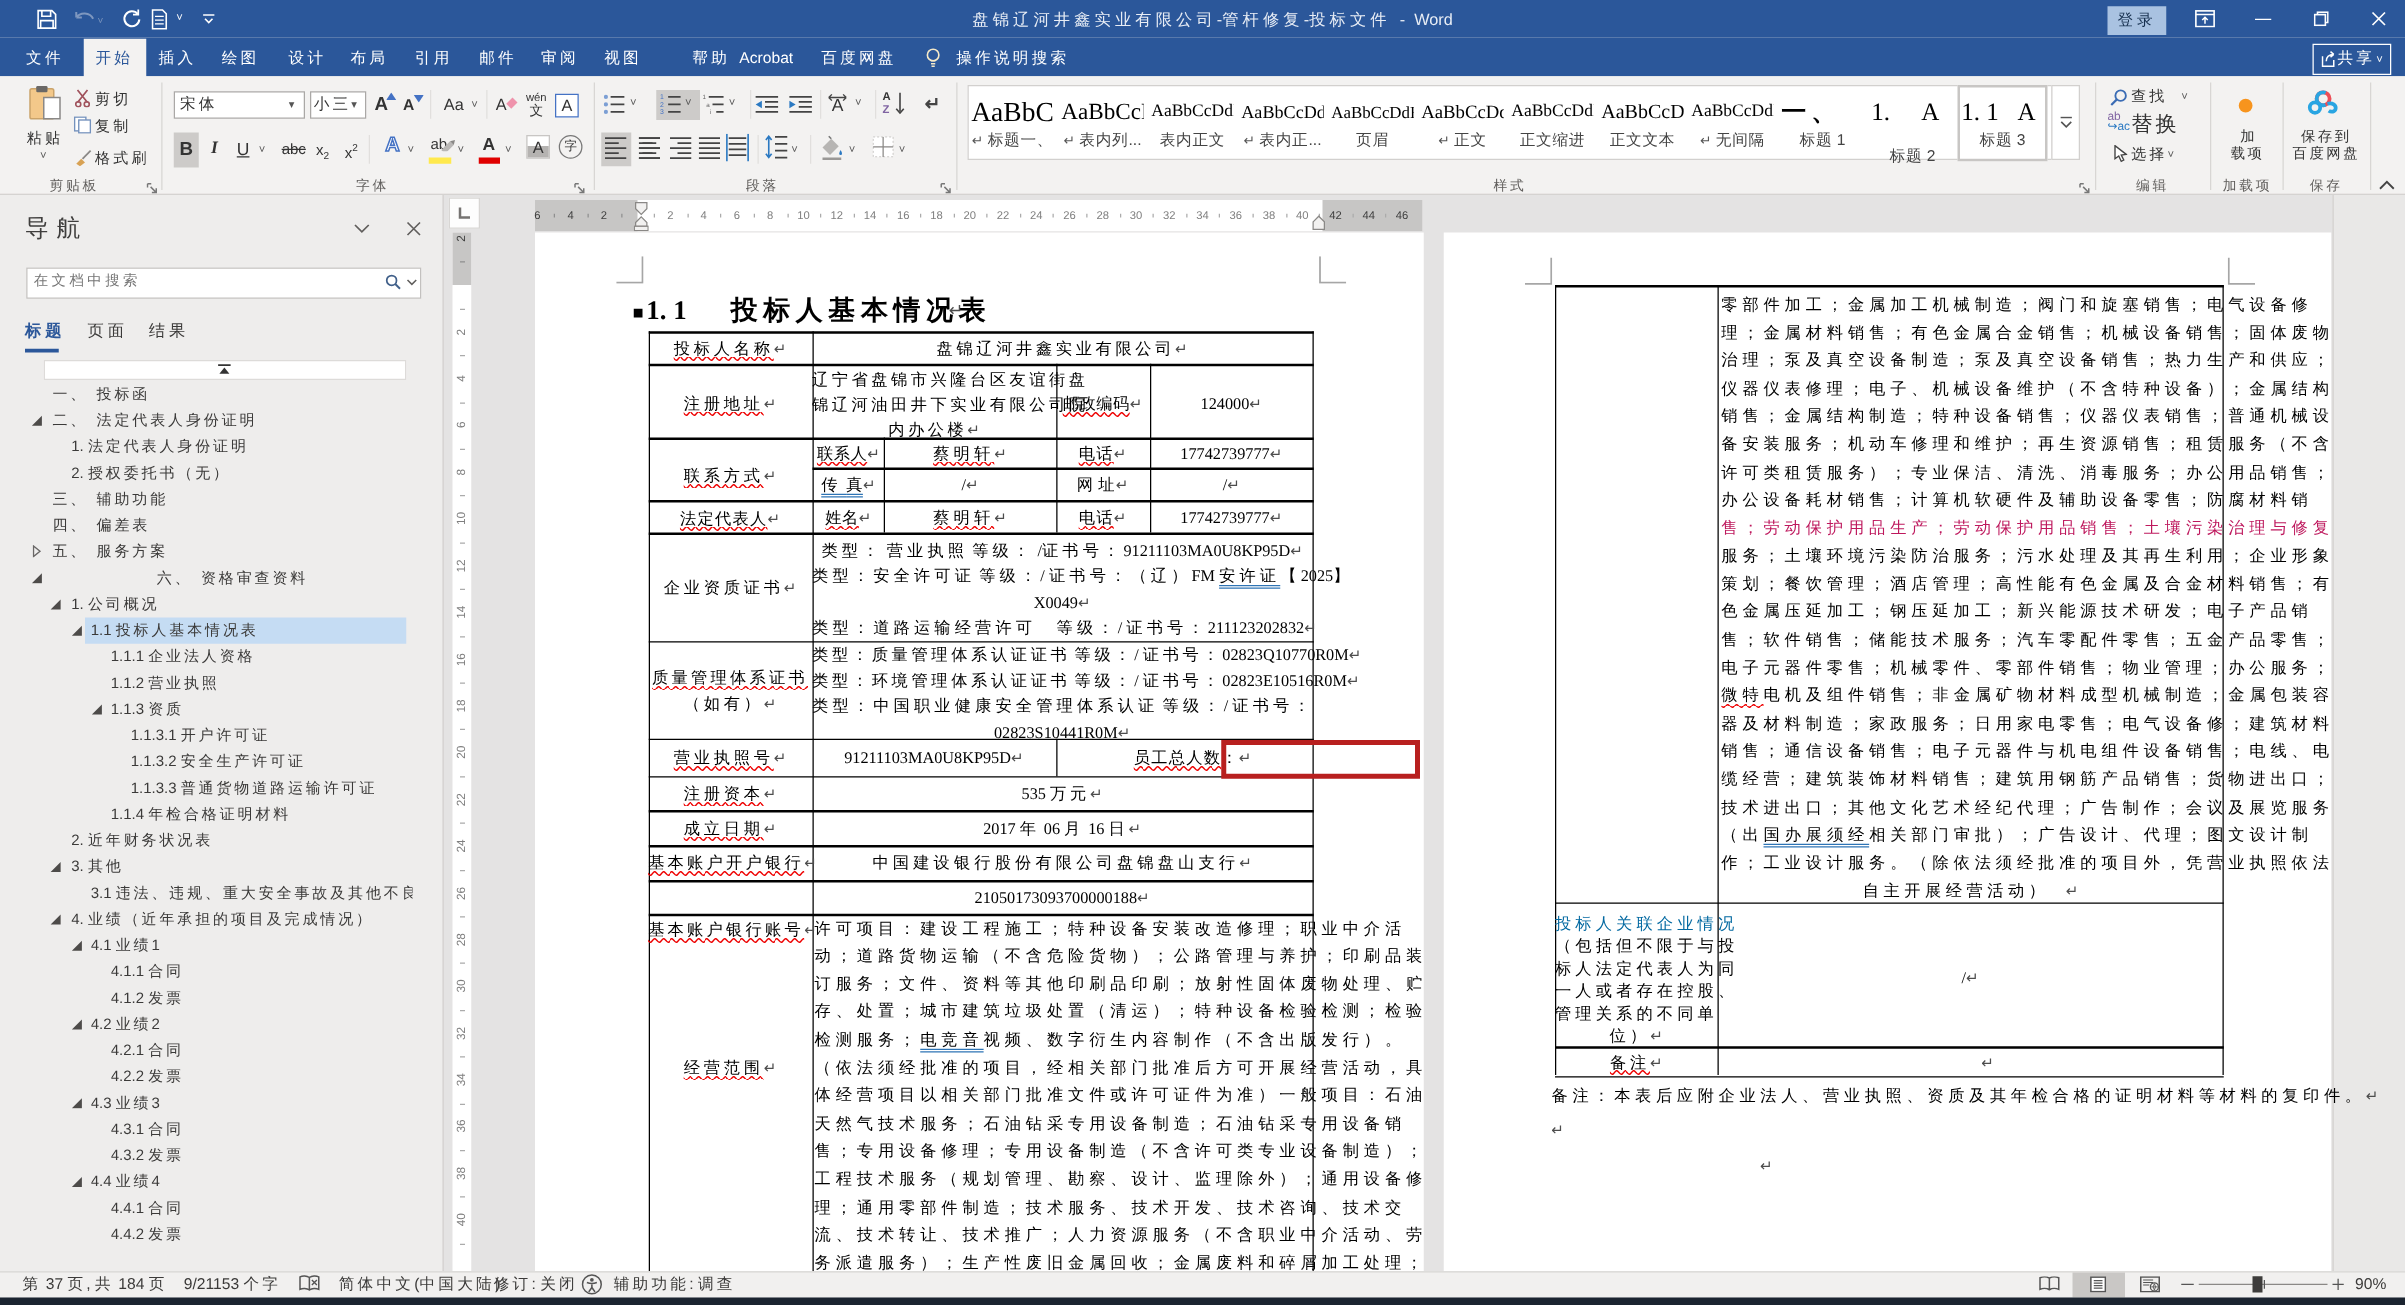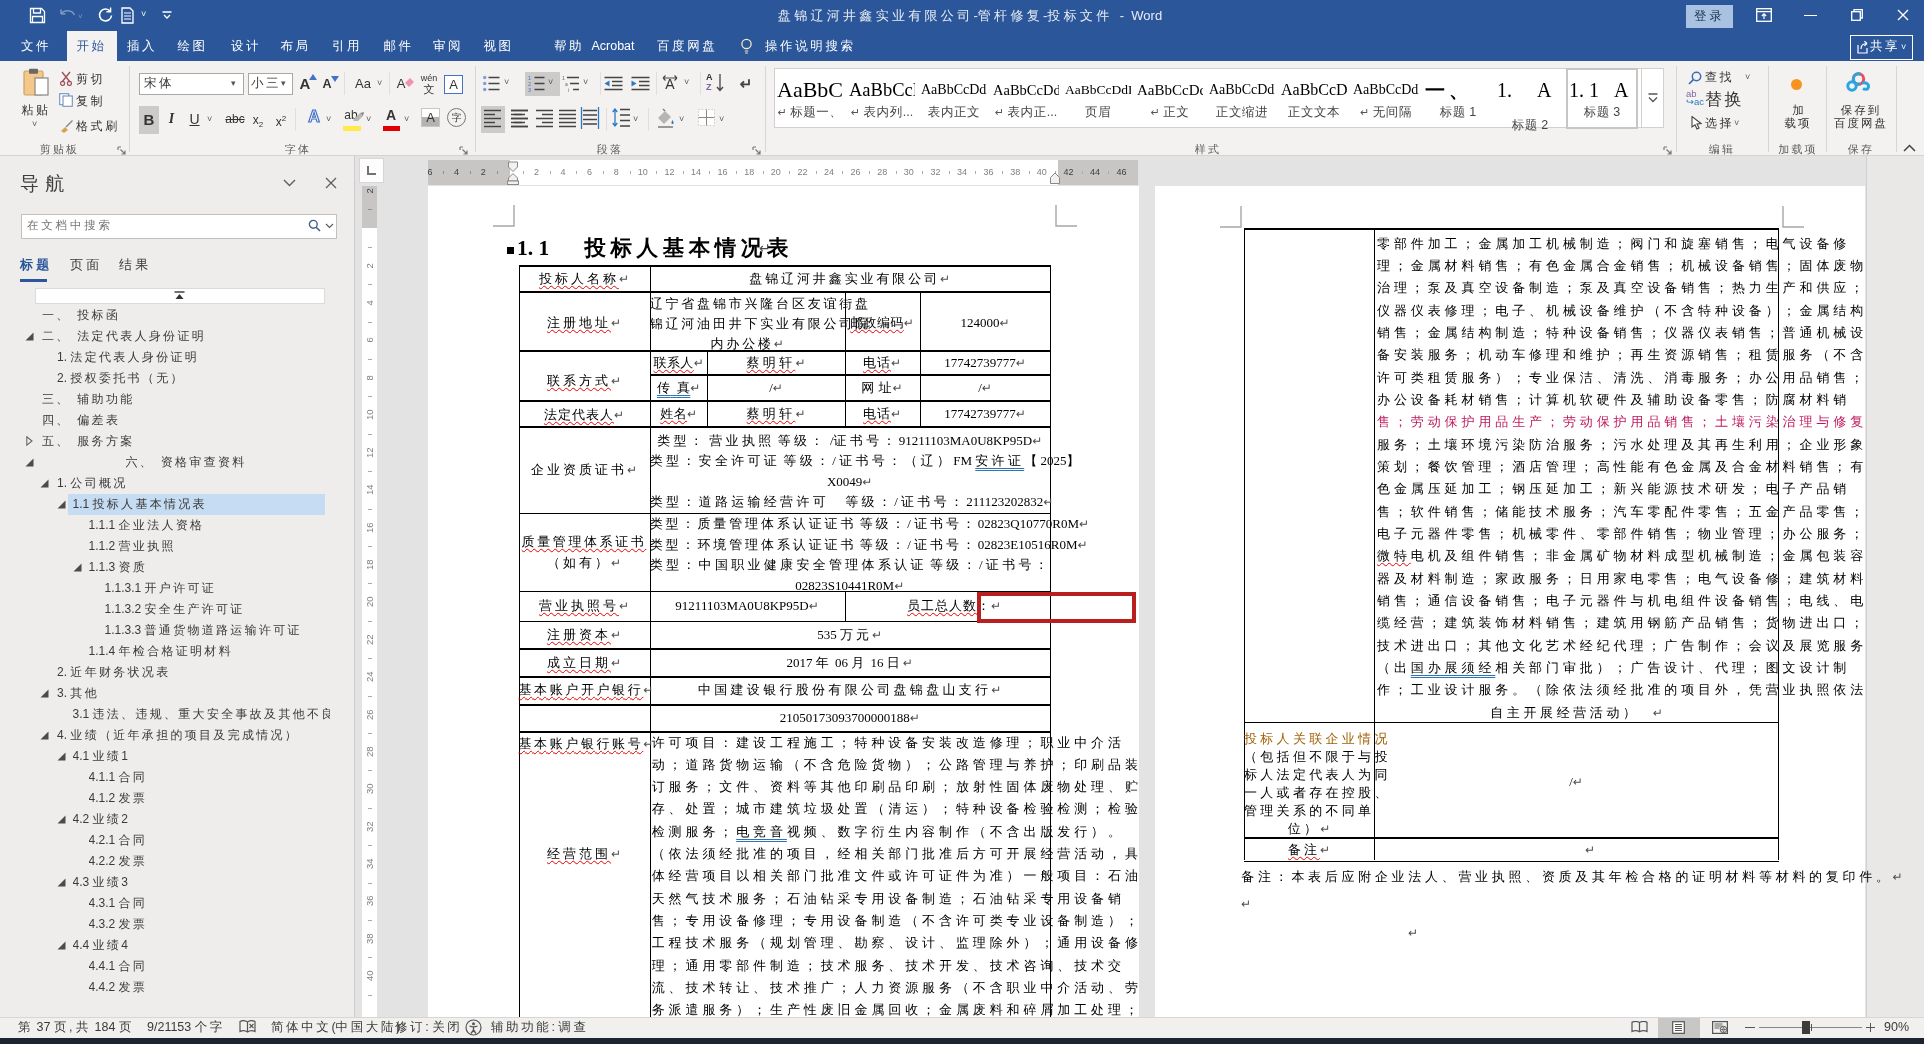--- a/index.html
+++ b/index.html
@@ -686,21 +686,21 @@
 <div class="a" style="left:1377px;top:500.6px;width:399px;height:21px;line-height:21px;font-size:13px;text-align:center;color:#000;font-family:'Liberation Serif',serif;white-space:nowrap;"><i style="letter-spacing:3.9px;font-family:'Liberation Sans',sans-serif">售；软件销售；储能技术服务；汽车零配件零售；五金产品零售；</i></div>
 <div class="a" style="left:1377px;top:522.9px;width:399px;height:21px;line-height:21px;font-size:13px;text-align:center;color:#000;font-family:'Liberation Serif',serif;white-space:nowrap;"><i style="letter-spacing:3.9px;font-family:'Liberation Sans',sans-serif">电子元器件零售；机械零件、零部件销售；物业管理；办公服务；</i></div>
 <div class="a" style="left:1377px;top:545.3px;width:399px;height:21px;line-height:21px;font-size:13px;text-align:center;color:#000;font-family:'Liberation Serif',serif;white-space:nowrap;"><span class="sq"><i style="letter-spacing:3.9px;font-family:'Liberation Sans',sans-serif">微特</i></span><i style="letter-spacing:3.9px;font-family:'Liberation Sans',sans-serif">电机及组件销售；非金属矿物材料成型机械制造；金属包装容</i></div>
 <div class="a" style="left:1377px;top:567.6px;width:399px;height:21px;line-height:21px;font-size:13px;text-align:center;color:#000;font-family:'Liberation Serif',serif;white-space:nowrap;"><i style="letter-spacing:3.9px;font-family:'Liberation Sans',sans-serif">器及材料制造；家政服务；日用家电零售；电气设备修；建筑材料</i></div>
 <div class="a" style="left:1377px;top:589.9px;width:399px;height:21px;line-height:21px;font-size:13px;text-align:center;color:#000;font-family:'Liberation Serif',serif;white-space:nowrap;"><i style="letter-spacing:3.9px;font-family:'Liberation Sans',sans-serif">销售；通信设备销售；电子元器件与机电组件设备销售；电线、电</i></div>
 <div class="a" style="left:1377px;top:612.3px;width:399px;height:21px;line-height:21px;font-size:13px;text-align:center;color:#000;font-family:'Liberation Serif',serif;white-space:nowrap;"><i style="letter-spacing:3.9px;font-family:'Liberation Sans',sans-serif">缆经营；建筑装饰材料销售；建筑用钢筋产品销售；货物进出口；</i></div>
 <div class="a" style="left:1377px;top:634.6px;width:399px;height:21px;line-height:21px;font-size:13px;text-align:center;color:#000;font-family:'Liberation Serif',serif;white-space:nowrap;"><i style="letter-spacing:3.9px;font-family:'Liberation Sans',sans-serif">技术进出口；其他文化艺术经纪代理；广告制作；会议及展览服务</i></div>
 <div class="a" style="left:1377px;top:657.0px;width:399px;height:21px;line-height:21px;font-size:13px;text-align:center;color:#000;font-family:'Liberation Serif',serif;white-space:nowrap;"><i style="letter-spacing:3.9px;font-family:'Liberation Sans',sans-serif">（出</i><span class="bu"><i style="letter-spacing:3.9px;font-family:'Liberation Sans',sans-serif">国办展须经</i></span><i style="letter-spacing:3.9px;font-family:'Liberation Sans',sans-serif">相关部门审批）；广告设计、代理；图文设计制</i></div>
 <div class="a" style="left:1377px;top:679.3px;width:399px;height:21px;line-height:21px;font-size:13px;text-align:center;color:#000;font-family:'Liberation Serif',serif;white-space:nowrap;"><i style="letter-spacing:3.9px;font-family:'Liberation Sans',sans-serif">作；工业设计服务。（除依法须经批准的项目外，凭营业执照依法</i></div>
 <div class="a" style="left:1377px;top:701.8px;width:399px;height:21px;line-height:21px;font-size:13px;text-align:center;color:#000;font-family:'Liberation Serif',serif;white-space:nowrap;"><i style="letter-spacing:3.6px;font-family:'Liberation Sans',sans-serif">自主开展经营活动）</i>&nbsp;&nbsp;&nbsp;&nbsp;<span class="pm">↵</span></div>
-<div class="a" style="left:1244px;top:727.5px;width:130px;height:21px;line-height:21px;font-size:13px;text-align:center;color:#a16207;font-family:'Liberation Serif',serif;white-space:nowrap;"><i style="letter-spacing:3.3px;font-family:'Liberation Sans',sans-serif">投标人关联企业情况</i></div>
+<div class="a" style="left:1244px;top:727.5px;width:130px;height:21px;line-height:21px;font-size:13px;text-align:center;color:#0369a1;font-family:'Liberation Serif',serif;white-space:nowrap;"><i style="letter-spacing:3.3px;font-family:'Liberation Sans',sans-serif">投标人关联企业情况</i></div>
 <div class="a" style="left:1244px;top:745.5px;width:130px;height:21px;line-height:21px;font-size:13px;text-align:center;color:#000;font-family:'Liberation Serif',serif;white-space:nowrap;"><i style="letter-spacing:3.3px;font-family:'Liberation Sans',sans-serif">（包括但不限于与投</i></div>
 <div class="a" style="left:1244px;top:763.5px;width:130px;height:21px;line-height:21px;font-size:13px;text-align:center;color:#000;font-family:'Liberation Serif',serif;white-space:nowrap;"><i style="letter-spacing:3.3px;font-family:'Liberation Sans',sans-serif">标人法定代表人为同</i></div>
 <div class="a" style="left:1244px;top:781.5px;width:130px;height:21px;line-height:21px;font-size:13px;text-align:center;color:#000;font-family:'Liberation Serif',serif;white-space:nowrap;"><i style="letter-spacing:3.3px;font-family:'Liberation Sans',sans-serif">一人或者存在控股、</i></div>
 <div class="a" style="left:1244px;top:799.5px;width:130px;height:21px;line-height:21px;font-size:13px;text-align:center;color:#000;font-family:'Liberation Serif',serif;white-space:nowrap;"><i style="letter-spacing:3.3px;font-family:'Liberation Sans',sans-serif">管理关系的不同单</i></div>
 <div class="a" style="left:1244px;top:817.5px;width:130px;height:21px;line-height:21px;font-size:13px;text-align:center;color:#000;font-family:'Liberation Serif',serif;white-space:nowrap;"><i style="letter-spacing:3.3px;font-family:'Liberation Sans',sans-serif">位）</i><span class="pm">↵</span></div>
 <div class="a" style="left:1374px;top:770.5px;width:404px;height:21px;line-height:21px;font-size:13px;text-align:center;color:#000;font-family:'Liberation Serif',serif;white-space:nowrap;">/<span class="pm">↵</span></div>
 <div class="a" style="left:1244px;top:838.5px;width:130px;height:21px;line-height:21px;font-size:13px;text-align:center;color:#000;font-family:'Liberation Serif',serif;white-space:nowrap;"><span class="sq"><i style="letter-spacing:3.0px;font-family:'Liberation Sans',sans-serif">备注</i></span><span class="pm">↵</span></div>
 <div class="a" style="left:1388px;top:838.5px;width:404px;height:21px;line-height:21px;font-size:13px;text-align:center;color:#000;font-family:'Liberation Serif',serif;white-space:nowrap;"><span class="pm">↵</span></div>
 <div class="a" style="left:1241.3px;top:865.5px;width:540px;height:21px;line-height:21px;font-size:13px;text-align:left;color:#000;font-family:'Liberation Serif',serif;white-space:nowrap;"><i style="letter-spacing:3.7px;font-family:'Liberation Sans',sans-serif">备注：本表后应附企业法人、营业执照、资质及其年检合格的证明材料等材料的复印件。</i><span class="pm">↵</span></div>
 <div class="a" style="left:1241px;top:897px;color:#4d4d4d;font-size:12px;font-family:'Liberation Sans'">↵</div>

